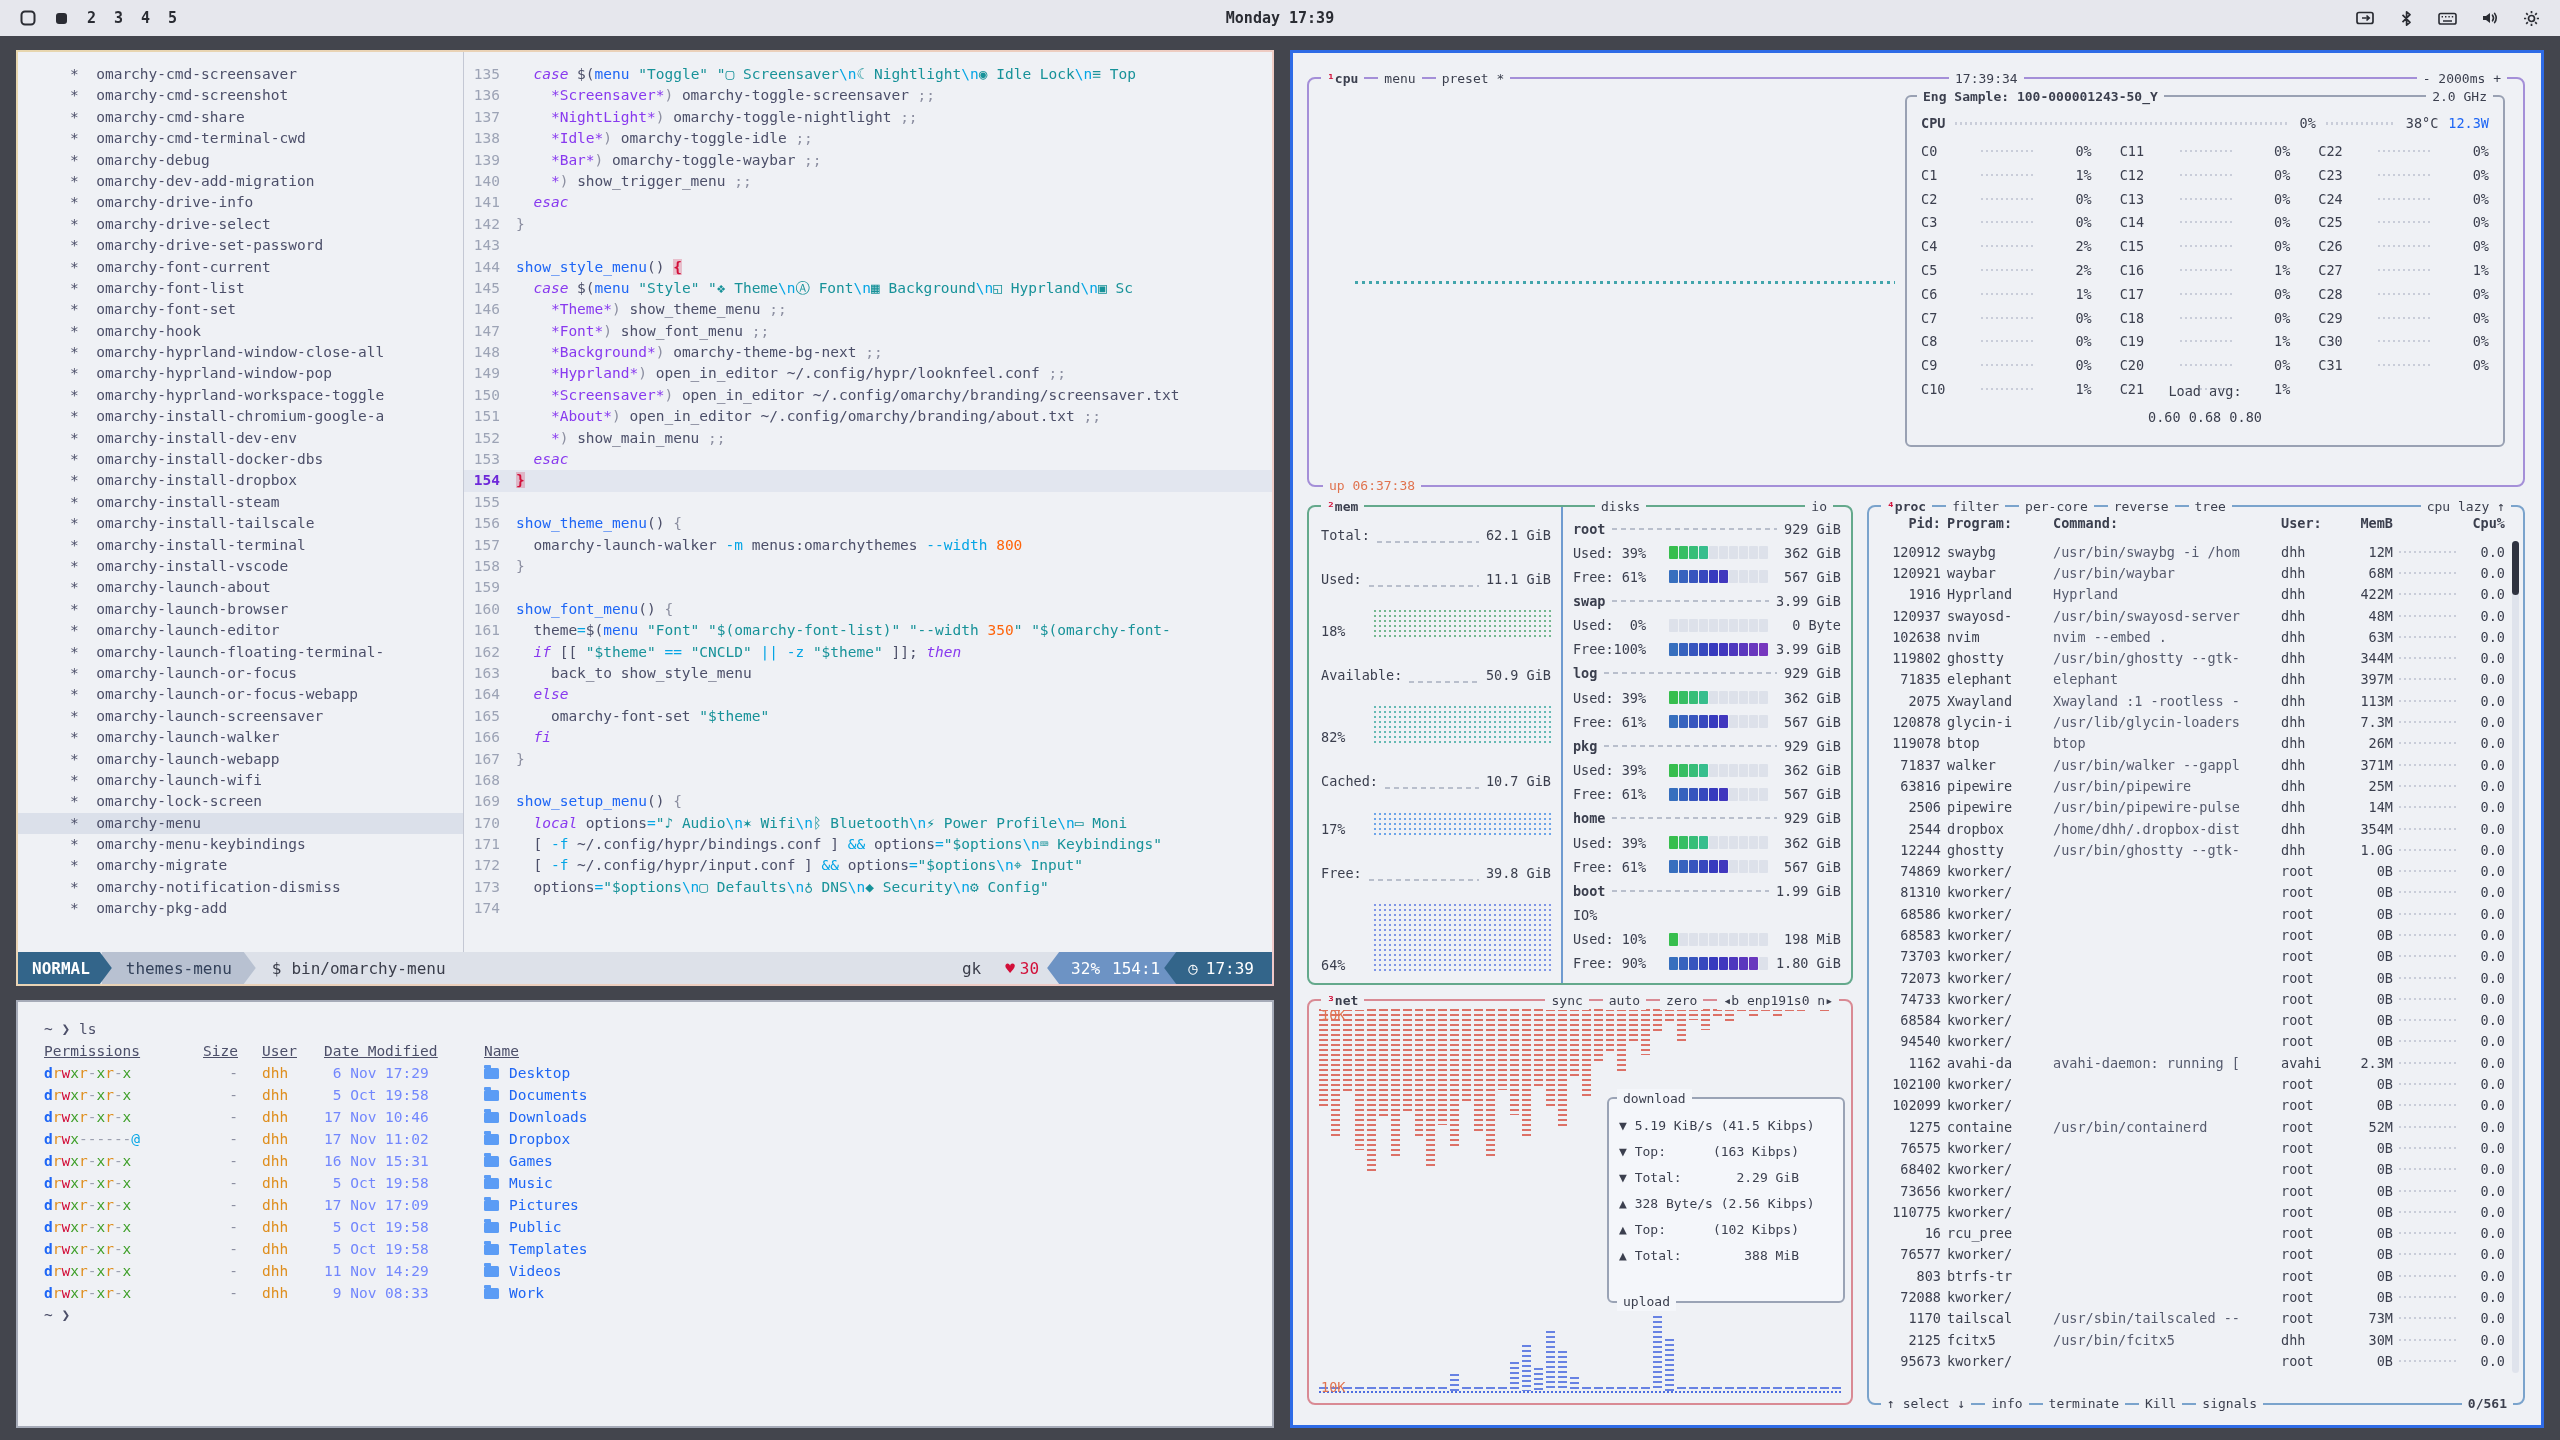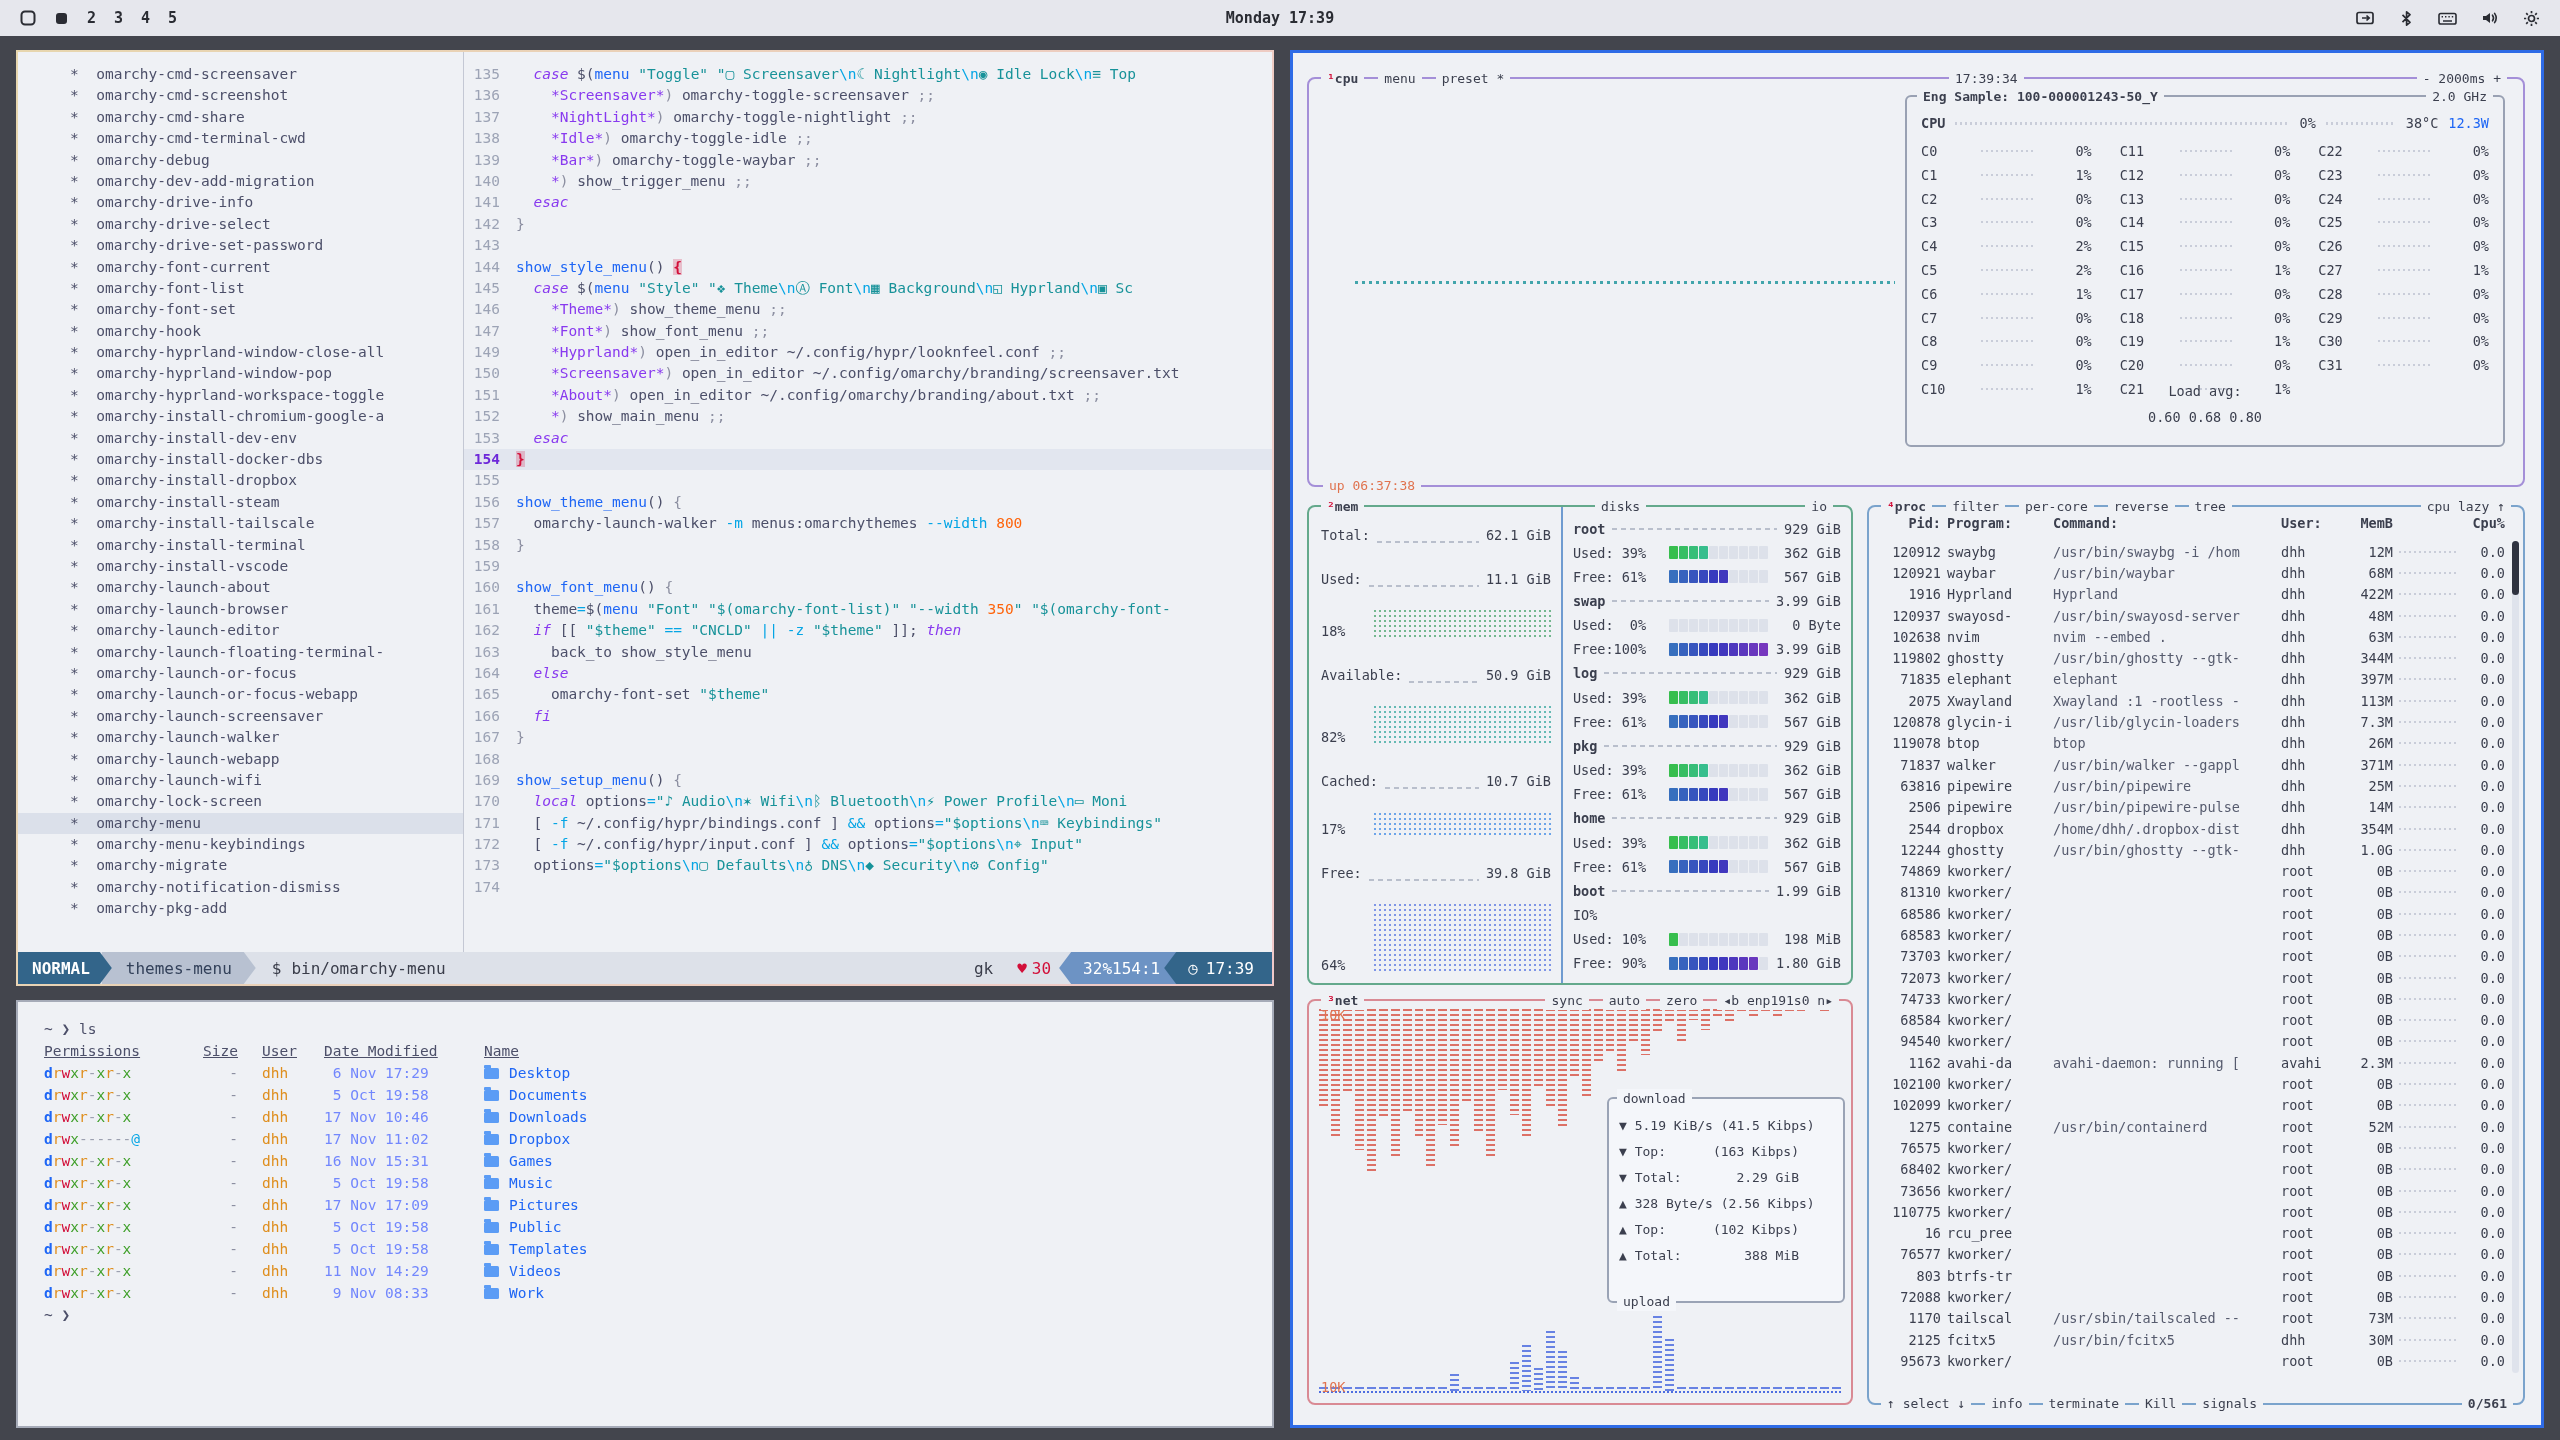--- a/index.html
+++ b/index.html
@@ -50,21 +50,21 @@
   .sl-seg { height:100%; display:flex; align-items:center; }
   .sl-mode { background:#33658a; color:#fff; font-weight:bold; padding:0 22px 0 14px;
              clip-path:polygon(0 0, calc(100% - 12px) 0, 100% 50%, calc(100% - 12px) 100%, 0 100%); margin-right:-10px; z-index:3; }
   .sl-branch { background:#b8c1d1; color:#33415a; padding:0 24px 0 24px;
              clip-path:polygon(0 0, calc(100% - 12px) 0, 100% 50%, calc(100% - 12px) 100%, 0 100%); z-index:2; }
   .sl-file { margin-left:16px; display:flex; gap:10px; }
   .sl-right { margin-left:auto; display:flex; align-items:center; height:100%; }
   .sl-gk { padding:0 14px; }
   .sl-heart { color:#d20f39; padding-left:10px; }
   .sl-heartcount { color:#d20f39; padding:0 12px 0 5px; }
-  .sl-pos { background:#6d93c4; color:#fff; padding:0 16px 0 24px;
+  .sl-pos { background:#6d93c4; color:#fff; gap:12px; padding:0 16px 0 24px;
             clip-path:polygon(0 50%, 12px 0, 100% 0, 100% 100%, 12px 100%); margin-left:-4px; z-index:2; }
   .sl-time { background:#33658a; color:#fff; gap:8px; padding:0 18px 0 24px;
             clip-path:polygon(0 50%, 12px 0, 100% 0, 100% 100%, 12px 100%); margin-left:-12px; z-index:3; }
 
   
   .term-body { padding:16px 0 0 26px; font-size:14.5px; line-height:22px; }
   .t-line { height:22px; white-space:pre; }
   .t-caret { font-weight:bold; }
   .ls-row { display:flex; height:22px; line-height:22px; white-space:pre; }
   .ls-perm { width:150px; }
@@ -259,20 +259,21 @@
           <div class="code-row"><span class="lnum">138</span><span class="ltext"><span class="sg-t">    </span><span class="sg-v">*Idle*</span><span class="sg-p">) </span><span class="sg-t">omarchy-toggle-idle </span><span class="sg-p">;;</span></span></div>
           <div class="code-row"><span class="lnum">139</span><span class="ltext"><span class="sg-t">    </span><span class="sg-v">*Bar*</span><span class="sg-p">) </span><span class="sg-t">omarchy-toggle-waybar </span><span class="sg-p">;;</span></span></div>
           <div class="code-row"><span class="lnum">140</span><span class="ltext"><span class="sg-t">    </span><span class="sg-v">*</span><span class="sg-p">) </span><span class="sg-t">show_trigger_menu </span><span class="sg-p">;;</span></span></div>
           <div class="code-row"><span class="lnum">141</span><span class="ltext"><span class="sg-t">  </span><span class="sg-k">esac</span></span></div>
           <div class="code-row"><span class="lnum">142</span><span class="ltext"><span class="sg-p">}</span></span></div>
           <div class="code-row"><span class="lnum">143</span><span class="ltext"></span></div>
           <div class="code-row"><span class="lnum">144</span><span class="ltext"><span class="sg-f">show_style_menu</span><span class="sg-t">() </span><span class="sg-mp">{</span></span></div>
           <div class="code-row"><span class="lnum">145</span><span class="ltext"><span class="sg-t">  </span><span class="sg-k">case</span><span class="sg-t"> $(</span><span class="sg-f">menu</span><span class="sg-t"> </span><span class="sg-s">"Style"</span><span class="sg-t"> </span><span class="sg-s">"❖ Theme</span><span class="sg-e">\n</span><span class="sg-s">Ⓐ Font</span><span class="sg-e">\n</span><span class="sg-s">▦ Background</span><span class="sg-e">\n</span><span class="sg-s">◱ Hyprland</span><span class="sg-e">\n</span><span class="sg-s">▣ Sc</span></span></div>
           <div class="code-row"><span class="lnum">146</span><span class="ltext"><span class="sg-t">    </span><span class="sg-v">*Theme*</span><span class="sg-p">) </span><span class="sg-t">show_theme_menu </span><span class="sg-p">;;</span></span></div>
           <div class="code-row"><span class="lnum">147</span><span class="ltext"><span class="sg-t">    </span><span class="sg-v">*Font*</span><span class="sg-p">) </span><span class="sg-t">show_font_menu </span><span class="sg-p">;;</span></span></div>
+          <div class="code-row"><span class="lnum">148</span><span class="ltext"><span class="sg-t">    </span><span class="sg-v">*Background*</span><span class="sg-p">) </span><span class="sg-t">omarchy-theme-bg-next </span><span class="sg-p">;;</span></span></div>
           <div class="code-row"><span class="lnum">149</span><span class="ltext"><span class="sg-t">    </span><span class="sg-v">*Hyprland*</span><span class="sg-p">) </span><span class="sg-t">open_in_editor ~/.config/hypr/looknfeel.conf </span><span class="sg-p">;;</span></span></div>
           <div class="code-row"><span class="lnum">150</span><span class="ltext"><span class="sg-t">    </span><span class="sg-v">*Screensaver*</span><span class="sg-p">) </span><span class="sg-t">open_in_editor ~/.config/omarchy/branding/screensaver.txt</span></span></div>
           <div class="code-row"><span class="lnum">151</span><span class="ltext"><span class="sg-t">    </span><span class="sg-v">*About*</span><span class="sg-p">) </span><span class="sg-t">open_in_editor ~/.config/omarchy/branding/about.txt </span><span class="sg-p">;;</span></span></div>
           <div class="code-row"><span class="lnum">152</span><span class="ltext"><span class="sg-t">    </span><span class="sg-v">*</span><span class="sg-p">) </span><span class="sg-t">show_main_menu </span><span class="sg-p">;;</span></span></div>
           <div class="code-row"><span class="lnum">153</span><span class="ltext"><span class="sg-t">  </span><span class="sg-k">esac</span></span></div>
           <div class="code-row cursorline"><span class="lnum">154</span><span class="ltext"><span class="sg-mp">}</span></span></div>
           <div class="code-row"><span class="lnum">155</span><span class="ltext"></span></div>
           <div class="code-row"><span class="lnum">156</span><span class="ltext"><span class="sg-f">show_theme_menu</span><span class="sg-t">() </span><span class="sg-p">{</span></span></div>
           <div class="code-row"><span class="lnum">157</span><span class="ltext"><span class="sg-t">  omarchy-launch-walker </span><span class="sg-o">-m</span><span class="sg-t"> menus:omarchythemes </span><span class="sg-o">--width</span><span class="sg-t"> </span><span class="sg-n">800</span></span></div>
           <div class="code-row"><span class="lnum">158</span><span class="ltext"><span class="sg-p">}</span></span></div>

